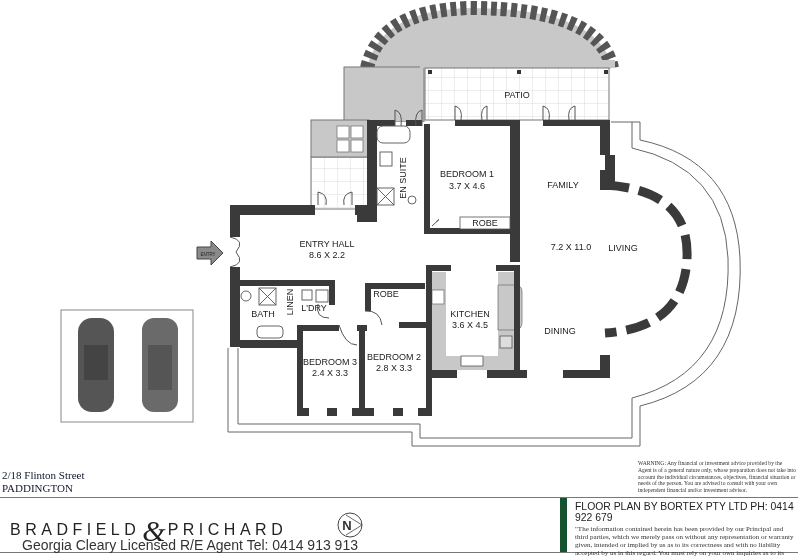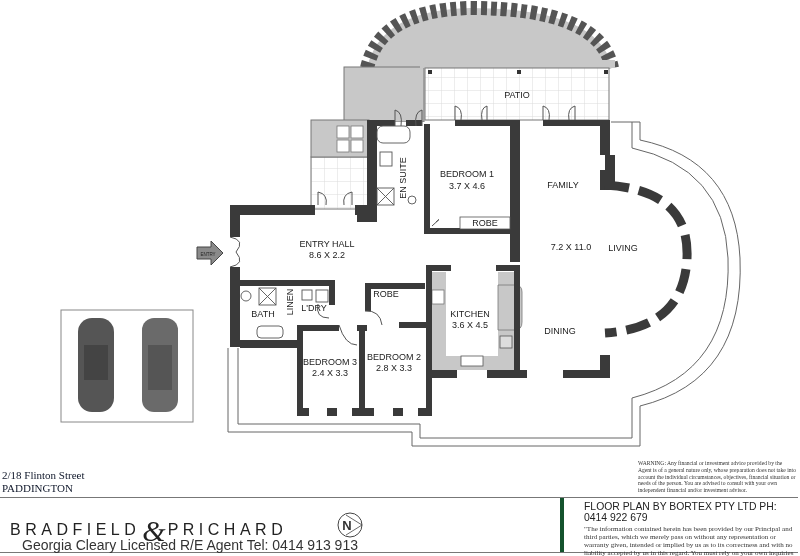--- a/index.html
+++ b/index.html
@@ -6,21 +6,21 @@
   body{width:800px;height:556px;position:relative;overflow:hidden;font-family:"Liberation Sans",sans-serif;}
   #plan{position:absolute;left:0;top:0;width:800px;height:556px;}
   .lbl{font-family:"Liberation Sans",sans-serif;font-size:9px;fill:#222;text-anchor:middle;}
   .address{position:absolute;left:2px;top:469px;font-family:"Liberation Serif",serif;font-size:11px;line-height:13px;color:#0f172a;}
   .warning{position:absolute;left:638px;top:460px;width:158px;font-family:"Liberation Serif",serif;font-size:5.6px;line-height:6.8px;color:#333;}
   .footer{position:absolute;left:0;top:497px;width:798px;height:56px;border:1px solid #777;border-left:none;border-right:none;box-sizing:border-box;}
   .footer .brand{position:absolute;left:10px;top:10px;font-family:"Liberation Sans",sans-serif;font-size:16px;letter-spacing:4.5px;color:#222;}
   .footer .brand .amp{font-family:"Liberation Serif",serif;font-style:italic;font-size:30px;letter-spacing:0;position:relative;top:6px;margin:0 2px;}
   .footer .agent{position:absolute;left:22px;top:39px;font-size:14px;color:#333;}
   .footer .compass{position:absolute;left:336px;top:13px;width:28px;height:28px;}
-  .footer .credit{position:absolute;left:560px;top:0;width:238px;height:54px;border-left:4px solid #14532d;padding-left:20px;box-sizing:border-box;}
+  .footer .credit{position:absolute;left:560px;top:0;width:238px;height:54px;border-left:7px solid #14532d;padding-left:8px;box-sizing:border-box;}
   .footer .credit .head{font-size:10.4px;color:#222;margin-top:3px;}
   .footer .credit .disc{font-family:"Liberation Serif",serif;font-size:7px;line-height:8px;color:#333;margin-top:2px;}
 </style>
 </head>
 <body>
 
 <svg id="plan" viewBox="0 0 800 556" xmlns="http://www.w3.org/2000/svg">
   <defs>
     <pattern id="tiles" width="13" height="13" patternUnits="userSpaceOnUse">
       <rect width="13" height="13" fill="#fff"></rect>

